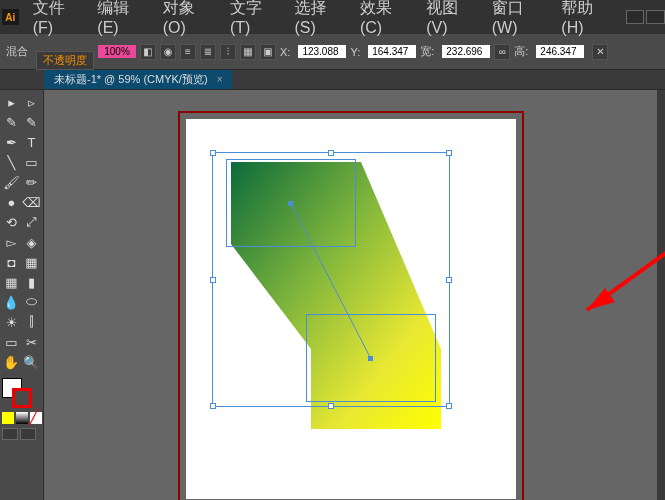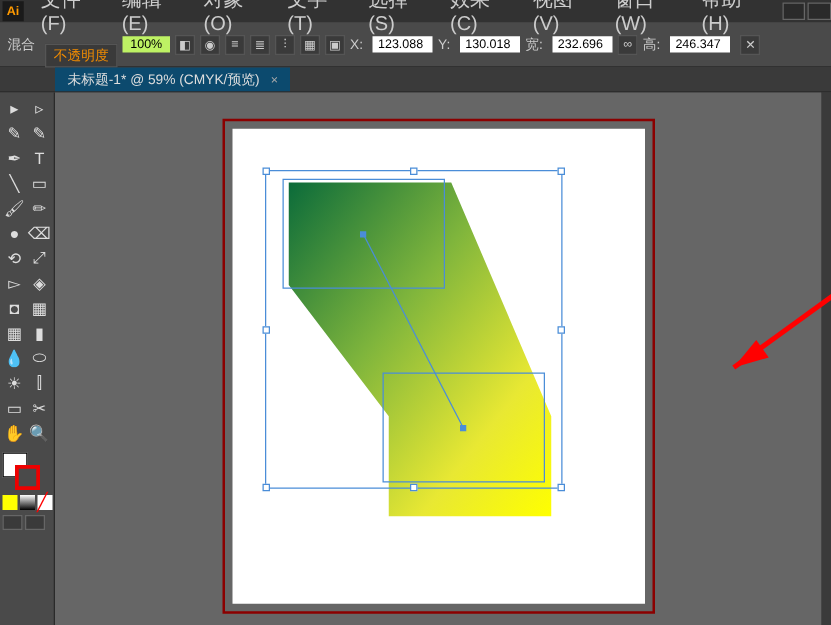--- a/index.html
+++ b/index.html
@@ -1,26 +1,26 @@
 <!DOCTYPE html>
 <html><head>
 <meta charset="utf-8">
 <style>
 * { margin: 0; padding: 0; box-sizing: border-box; font-family: "Microsoft YaHei", sans-serif; }
 body { background: #4a4a4a; width: 665px; height: 500px; overflow: hidden; position: relative; }
 
-.menubar { background: #323232; height: 18px; display: flex; align-items: center; padding-left: 2px; gap: 0; }
+.menubar { background: #323232; height: 34px; display: flex; align-items: center; padding-left: 2px; gap: 0; }
 .ai-logo { width: 18px; height: 16px; background: #1a1a1a; color: #ff9a00; font-size: 10px; font-weight: bold; display: flex; align-items: center; justify-content: center; margin-right: 6px; }
 .menu-item { color: #ccc; font-size: 16px; padding: 2px 8px; cursor: pointer; }
 .layout-icon { margin-left: 6px; width: 20px; height: 14px; background: #2a2a2a; border: 1px solid #666; }
 
 .options-bar { background: #4a4a4a; height: 36px; display: flex; align-items: center; padding: 0 6px; gap: 4px; border-bottom: 1px solid #2a2a2a; }
 .opt-label { color: #ccc; font-size: 11px; margin-right: 4px; }
 .opt-dd { color: #f28c00; font-size: 11px; background: #3a3a3a; padding: 1px 6px; border: 1px solid #555; margin-top: 18px; }
-.opt-field { background: #bef264; color: #000; font-size: 10px; padding: 1px 3px; width: 38px; text-align: center; }
+.opt-field { background: #ec4899; color: #000; font-size: 10px; padding: 1px 3px; width: 38px; text-align: center; }
 .opt-val { background: #fff; color: #000; font-size: 10px; padding: 1px 4px; min-width: 48px; text-align: left; display: inline-block; }
 .opt-ico { width: 16px; height: 16px; background: #3a3a3a; border: 1px solid #555; display: inline-flex; align-items: center; justify-content: center; color: #ccc; font-size: 10px; }
 
 .tab-bar { background: #3a3a3a; height: 20px; display: flex; align-items: center; padding-left: 44px; border-bottom: 1px solid #2a2a2a; }
 .tab { background: #0c4a6e; color: #ddd; font-size: 11px; padding: 2px 10px; }
 .tab-close { color: #aaa; margin-left: 6px; font-size: 10px; cursor: pointer; }
 
 .main { display: flex; height: calc(100% - 62px); }
 .toolbox { width: 44px; background: #4a4a4a; border-right: 1px solid #2a2a2a; display: flex; flex-direction: column; align-items: center; padding-top: 2px; }
 .tool-row { display: flex; }
@@ -69,21 +69,21 @@
   <span class="opt-ico">◧</span>
   <span class="opt-ico">◉</span>
   <span class="opt-ico">≡</span>
   <span class="opt-ico">≣</span>
   <span class="opt-ico">⫶</span>
   <span class="opt-ico">▦</span>
   <span class="opt-ico">▣</span>
   <span class="opt-label">X:</span>
   <span class="opt-val">123.088</span>
   <span class="opt-label">Y:</span>
-  <span class="opt-val">130.018</span>
+  <span class="opt-val">164.347</span>
   <span class="opt-label">宽:</span>
   <span class="opt-val">232.696</span>
   <span class="opt-ico">∞</span>
   <span class="opt-label">高:</span>
   <span class="opt-val">246.347</span>
   <span class="opt-ico" style="margin-left:4px">✕</span>
 </div>
 
 <div class="tab-bar">
   <div class="tab">

